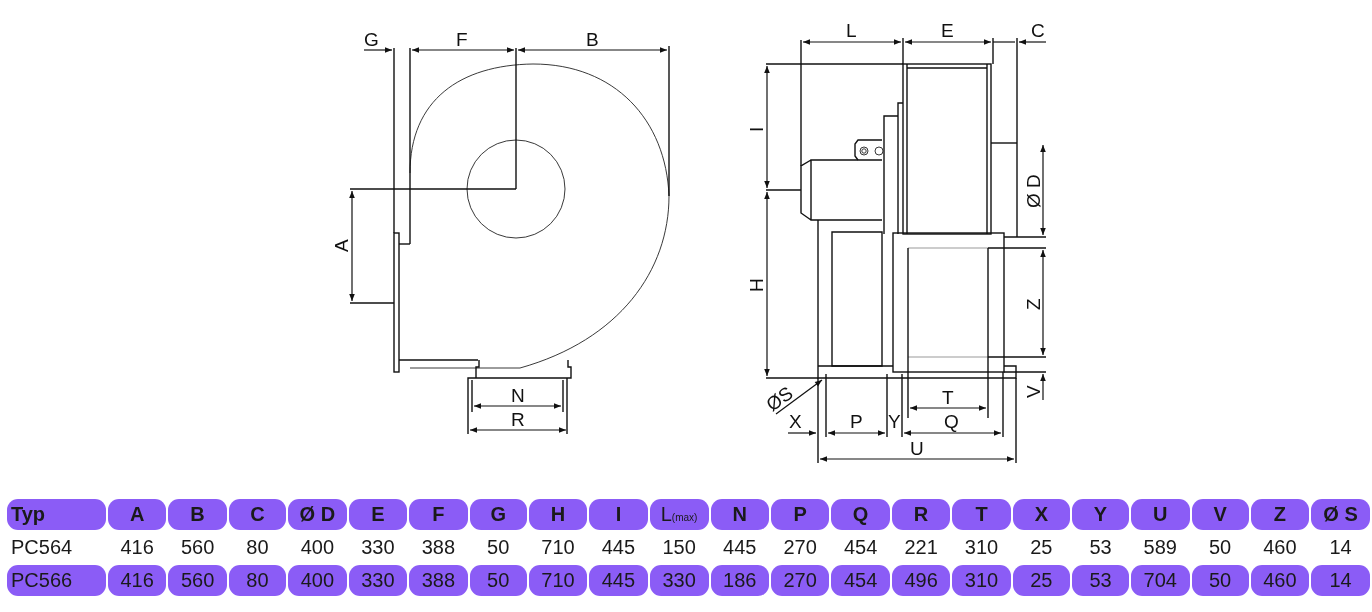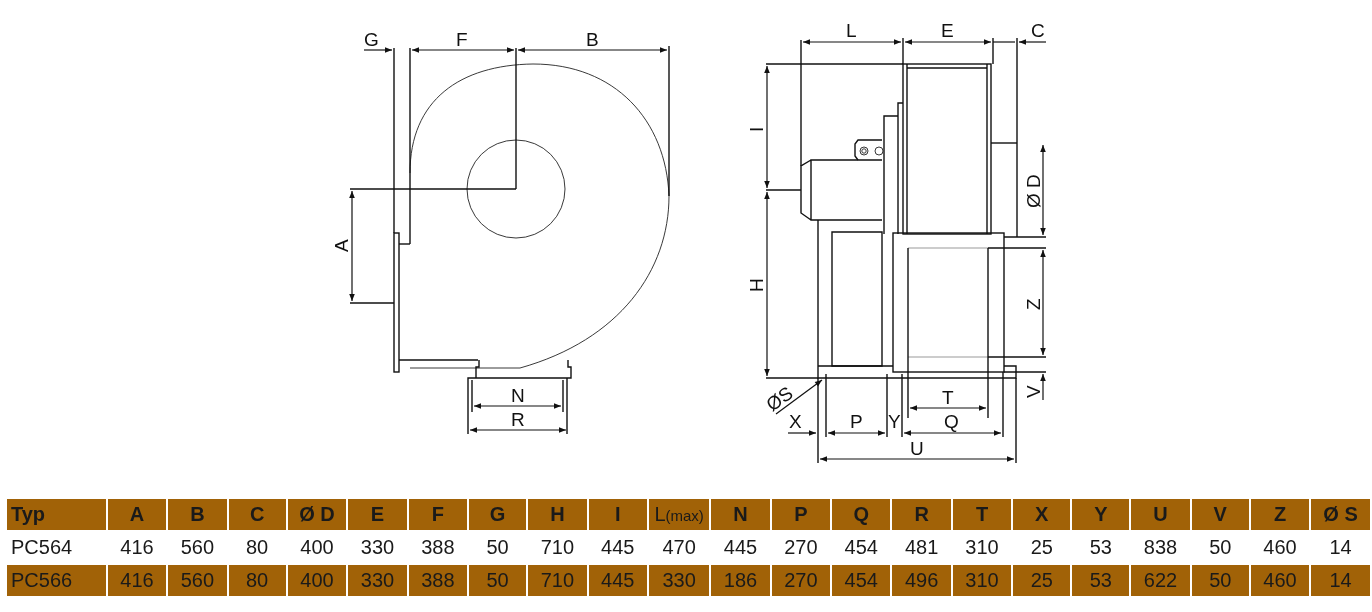--- a/index.html
+++ b/index.html
@@ -8,25 +8,25 @@
   #drawing { position: absolute; left: 0; top: 0; }
   #drawing text { font-family: "Liberation Sans", sans-serif; font-size: 19px; fill: #111; }
   .ln { stroke: #111; stroke-width: 1.4; fill: none; }
   .thin { stroke: #222; stroke-width: 0.9; fill: none; }
   .grey { stroke: #999; stroke-width: 1.2; fill: none; }
   .dim { stroke: #111; stroke-width: 1.2; fill: none; }
 
   table.dims { position: absolute; left: 5px; top: 497px; border-collapse: separate;
                border-spacing: 2px 2px; font-size: 20px; }
   table.dims td { height: 31px; padding: 0 3px; text-align: center; white-space: nowrap; }
-  table.dims tr.shade td { background: #a16207; }
+  table.dims tr.shade td { background: #8b5cf6; border-radius: 11px; }
   table.dims tr.head td { font-weight: bold; }
   table.dims td.first { text-align: left; padding-left: 4px; width: 96px; }
   table.dims td.num { width: 55px; }
-  .small { font-size: 15px; font-weight: normal; }
+  .small { font-size: 10px; font-weight: normal; }
 </style>
 </head>
 <body>
 
 <svg id="drawing" width="1372" height="495" viewBox="0 0 1372 495" xmlns="http://www.w3.org/2000/svg">
   <defs>
     <marker id="arr" viewBox="0 0 10 10" refX="10" refY="5" markerWidth="9" markerHeight="7" orient="auto-start-reverse" markerUnits="userSpaceOnUse">
       <path d="M0,1 L10,5 L0,9 z" fill="#111"></path>
     </marker>
   </defs>
@@ -193,29 +193,29 @@
     <td class="first">PC564</td>
     <td>416</td>
     <td>560</td>
     <td>80</td>
     <td>400</td>
     <td>330</td>
     <td>388</td>
     <td>50</td>
     <td>710</td>
     <td>445</td>
-    <td>470</td>
+    <td>150</td>
     <td>445</td>
     <td>270</td>
     <td>454</td>
-    <td>481</td>
+    <td>221</td>
     <td>310</td>
     <td>25</td>
     <td>53</td>
-    <td>838</td>
+    <td>589</td>
     <td>50</td>
     <td>460</td>
     <td>14</td>
   </tr>
   <tr class="shade">
     <td class="first">PC566</td>
     <td>416</td>
     <td>560</td>
     <td>80</td>
     <td>400</td>
@@ -225,19 +225,19 @@
     <td>710</td>
     <td>445</td>
     <td>330</td>
     <td>186</td>
     <td>270</td>
     <td>454</td>
     <td>496</td>
     <td>310</td>
     <td>25</td>
     <td>53</td>
-    <td>622</td>
+    <td>704</td>
     <td>50</td>
     <td>460</td>
     <td>14</td>
   </tr>
 </tbody>
   </table>
 
 </body></html>

